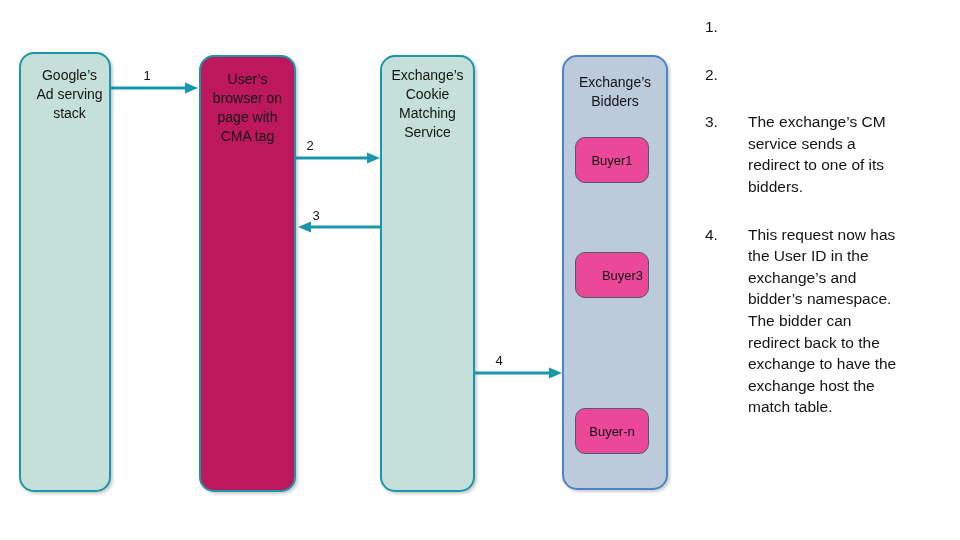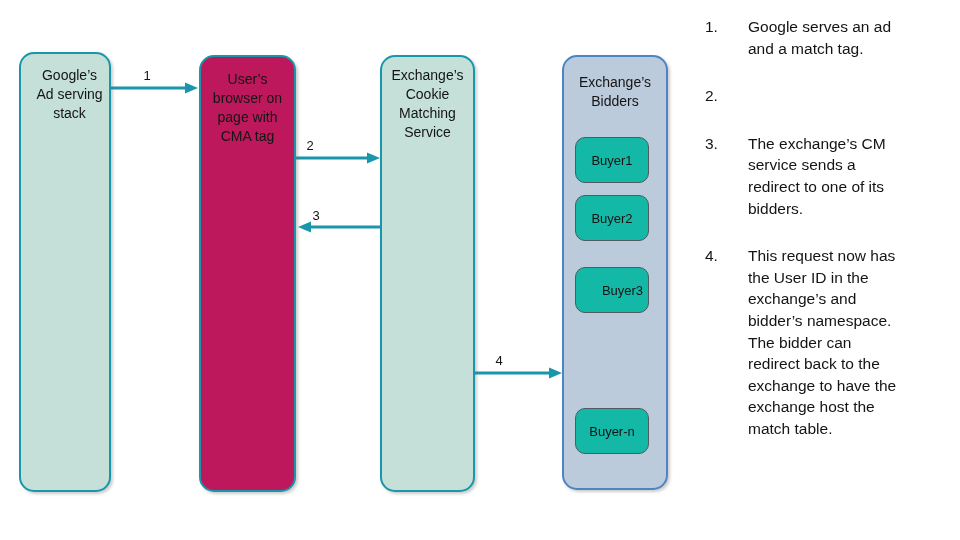--- a/index.html
+++ b/index.html
@@ -43,21 +43,21 @@
     line-height: 19px;
     white-space: pre-line;
     color: #141414;
   }
   .buyer {
     position: absolute;
     left: 11px;
     width: 74px;
     height: 46px;
     box-sizing: border-box;
-    background: #14b8a6;
+    background: #ec4899;
     border: 1.4px solid #4f5b5e;
     border-radius: 10px;
     display: flex;
     align-items: center;
     justify-content: center;
   }
   .buyer-label {
     font-size: 13px;
     color: #141414;
   }
@@ -137,36 +137,31 @@
 Service</div>
   </div>
 
   <div class="node bidders" style="left:562px; top:55px; width:106px; height:435px;">
     <div class="node-title" style="margin-top:16px;">Exchange’s
 Bidders</div>
 
     <div class="buyer" style="top:80px;">
       <span class="buyer-label">Buyer1</span>
     </div>
-    <div class="buyer" style="top:138px;">
-      <span class="buyer-label">Buyer2</span>
-    </div>
-    <div class="buyer" style="top:210px;padding-left:21px;">
+    <div class="buyer" style="top:195px;padding-left:21px;">
       <span class="buyer-label">Buyer3</span>
     </div>
     <div class="buyer" style="top:331px;margin-top:20px;">
       <span class="buyer-label">Buyer-n</span>
     </div>
   </div>
 
   <div class="steps">
     <div class="step">
       <span class="step-num">1.</span>
-      <span class="step-text">Google serves an ad
-and a match tag.</span>
     </div>
     <div class="step">
       <span class="step-num">2.</span>
     </div>
     <div class="step">
       <span class="step-num">3.</span>
       <span class="step-text">The exchange’s CM
 service sends a
 redirect to one of its
 bidders.</span>

